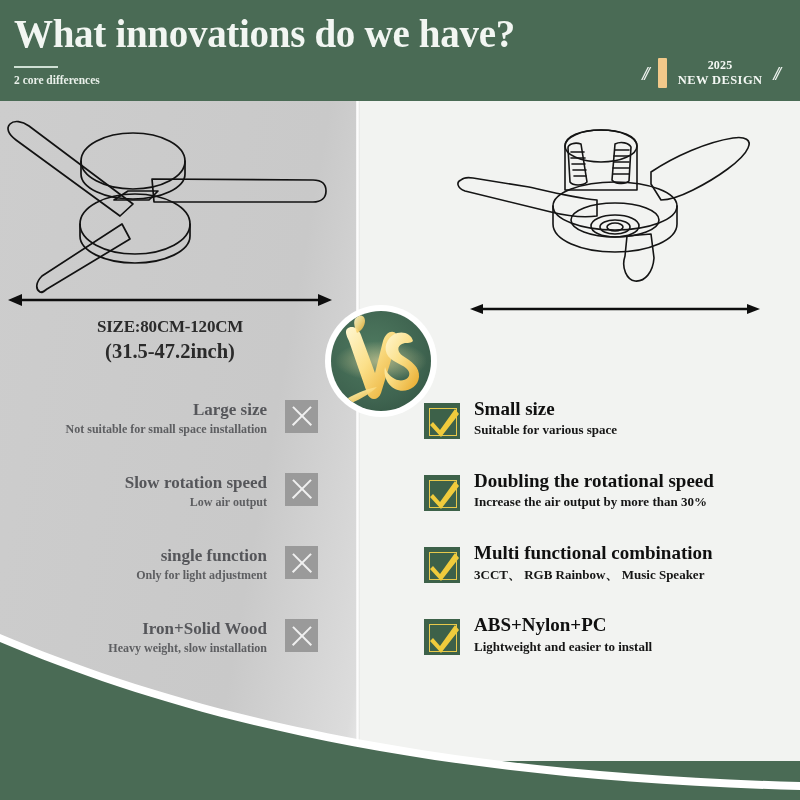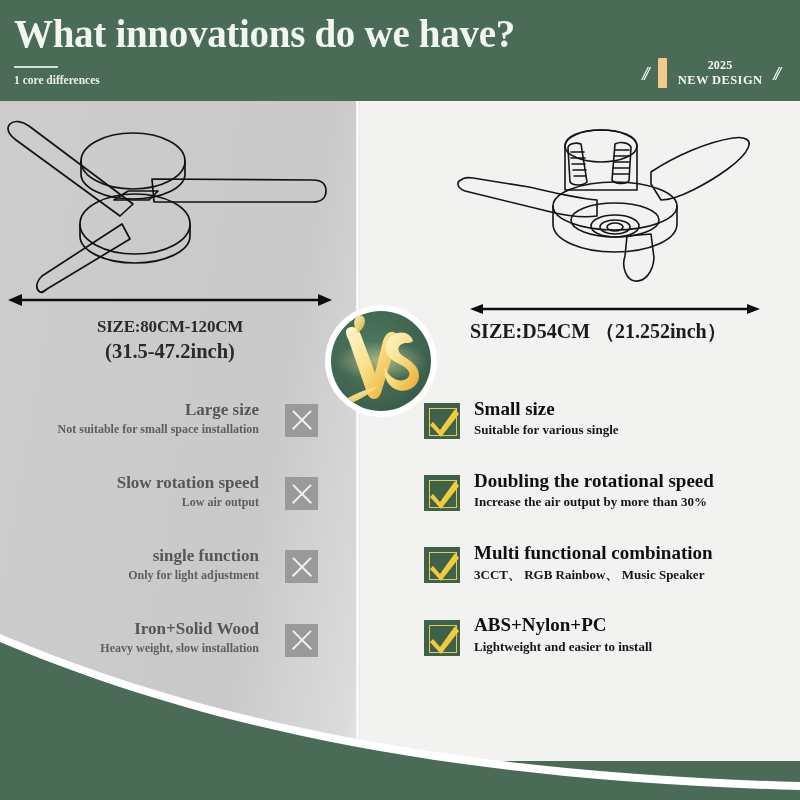--- a/index.html
+++ b/index.html
@@ -93,40 +93,40 @@
     display:flex;align-items:center;justify-content:center;
   }
   .vs-inner{
     width:100px;height:100px;border-radius:50%;overflow:hidden;position:relative;
     background:radial-gradient(circle at 42% 40%, #4f7a60 0%, #3f6450 60%, #2f4f3e 100%);
   }
 
   
   .cons{position:absolute;left:0;top:400px;width:340px;z-index:5;}
   .con-row{
-    display:flex;align-items:flex-end;justify-content:flex-end;
-    gap:26px;padding-right:22px;margin-bottom:36px;
+    display:flex;align-items:flex-start;justify-content:flex-end;
+    gap:18px;padding-right:22px;margin-bottom:36px;
   }
   .con-text{text-align:right;color:#59595b;}
   .con-title{font-size:17px;font-weight:700;line-height:1.15;color:#55565a;white-space:nowrap;}
   .con-sub{font-size:12px;font-weight:700;line-height:1.3;color:#5d5e61;margin-top:2px;white-space:nowrap;}
   .x-box{
     width:33px;height:33px;flex:0 0 33px;background:#9a9a9a;
     position:relative;
   }
   .x-box:before,.x-box:after{
     content:"";position:absolute;left:50%;top:50%;width:26px;height:2.4px;
     background:#f0f0f0;margin-left:-13px;margin-top:-1.2px;
   }
   .x-box:before{transform:rotate(45deg);}
   .x-box:after{transform:rotate(-45deg);}
 
   
   .pros{position:absolute;left:424px;top:398px;width:376px;z-index:5;}
-  .pro-row{display:flex;align-items:flex-end;gap:14px;margin-bottom:31px;}
+  .pro-row{display:flex;align-items:center;gap:14px;margin-bottom:31px;}
   .chk-box{
     width:36px;height:36px;flex:0 0 36px;background:#3d6149;
     position:relative;margin-top:4px;
   }
   .chk-inner{
     position:absolute;left:5px;top:5px;width:26px;height:26px;
     border:1.6px solid #e8c94b;
   }
   .chk-mark{position:absolute;left:2px;top:0px;}
   .pro-text{color:#121212;}
@@ -134,21 +134,21 @@
   .pro-sub{font-size:13px;font-weight:700;line-height:1.3;margin-top:3px;white-space:nowrap;color:#151515;}
 </style>
 </head>
 <body>
 
 <div class="page">
 
   <div class="header">
     <div class="title">What innovations do we have?</div>
     <div class="rule"></div>
-    <div class="subtitle">1 core differences</div>
+    <div class="subtitle">2 core differences</div>
 
     <div class="badge">
       <span class="slash">//</span>
       <span class="tickmark"></span>
       <span class="badgetext">
         <span class="y">2025</span>
         <span class="n">NEW DESIGN</span>
       </span>
       <span class="slash">//</span>
     </div>
@@ -222,21 +222,20 @@
       <ellipse cx="160" cy="99" rx="8" ry="4"></ellipse>
     </g>
   </svg>
 
   <svg class="arrow-right" width="290" height="14" viewBox="0 0 290 14">
     <line x1="9" y1="7" x2="281" y2="7" stroke="#0e0e0e" stroke-width="2.4"></line>
     <polygon points="0,7 13,2 13,12" fill="#0e0e0e"></polygon>
     <polygon points="290,7 277,2 277,12" fill="#0e0e0e"></polygon>
   </svg>
 
-  <div class="size-right">SIZE:D54CM （21.252inch）</div>
 
   <div class="vs">
     <div class="vs-inner">
       <svg width="100" height="100" viewBox="0 0 100 100">
         <defs>
           <linearGradient id="g1" x1="0" y1="0" x2="1" y2="1">
             <stop offset="0%" stop-color="#fff7d2"></stop>
             <stop offset="45%" stop-color="#fbe08a"></stop>
             <stop offset="100%" stop-color="#e8a828"></stop>
           </linearGradient>
@@ -305,21 +304,21 @@
 
     <div class="pro-row">
       <div class="chk-box">
         <div class="chk-inner"></div>
         <svg class="chk-mark" width="34" height="36" viewBox="0 0 34 36">
           <path d="M7 19 L 14 27 L 29 6 L 33 11 L 15 34 L 4 22 Z" fill="#f0cb3c"></path>
         </svg>
       </div>
       <div class="pro-text">
         <div class="pro-title">Small size</div>
-        <div class="pro-sub">Suitable for various single</div>
+        <div class="pro-sub">Suitable for various space</div>
       </div>
     </div>
 
     <div class="pro-row">
       <div class="chk-box">
         <div class="chk-inner"></div>
         <svg class="chk-mark" width="34" height="36" viewBox="0 0 34 36">
           <path d="M7 19 L 14 27 L 29 6 L 33 11 L 15 34 L 4 22 Z" fill="#f0cb3c"></path>
         </svg>
       </div>

